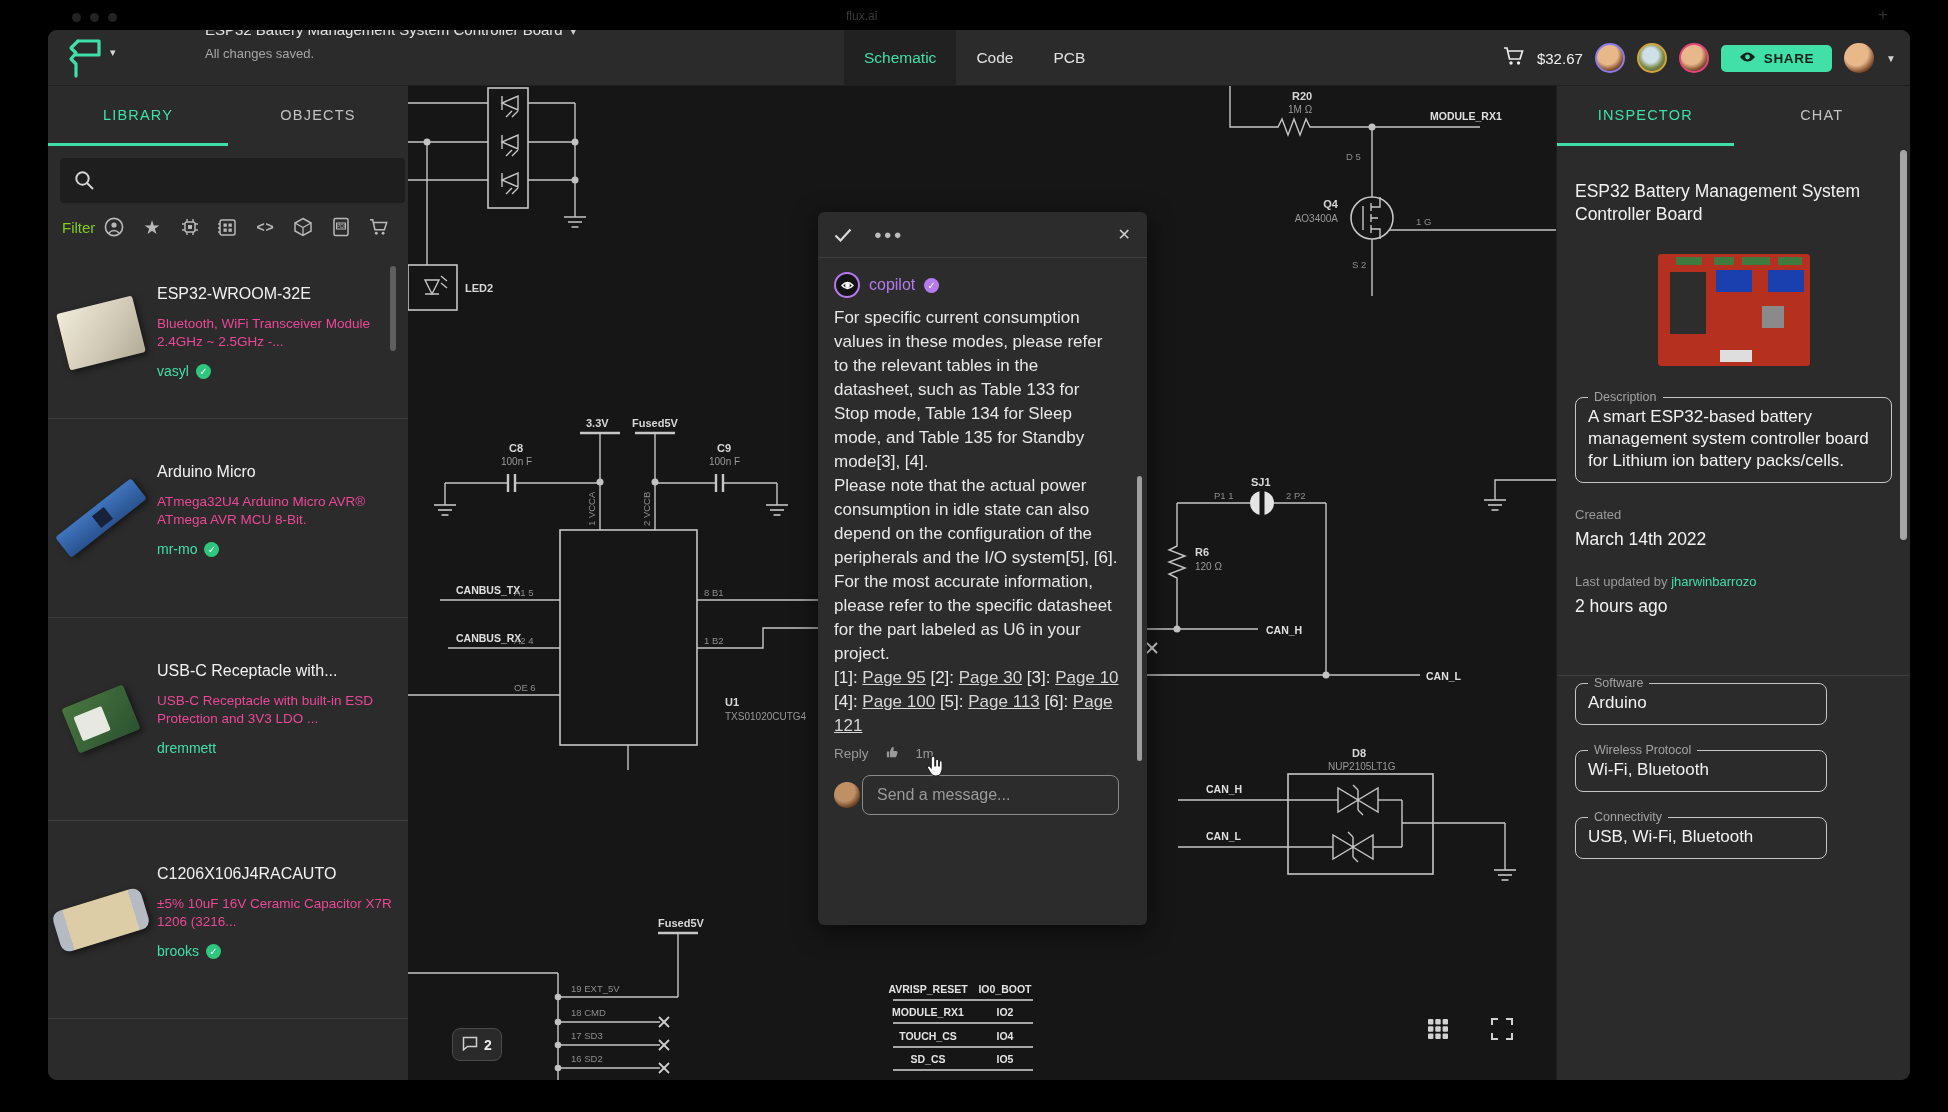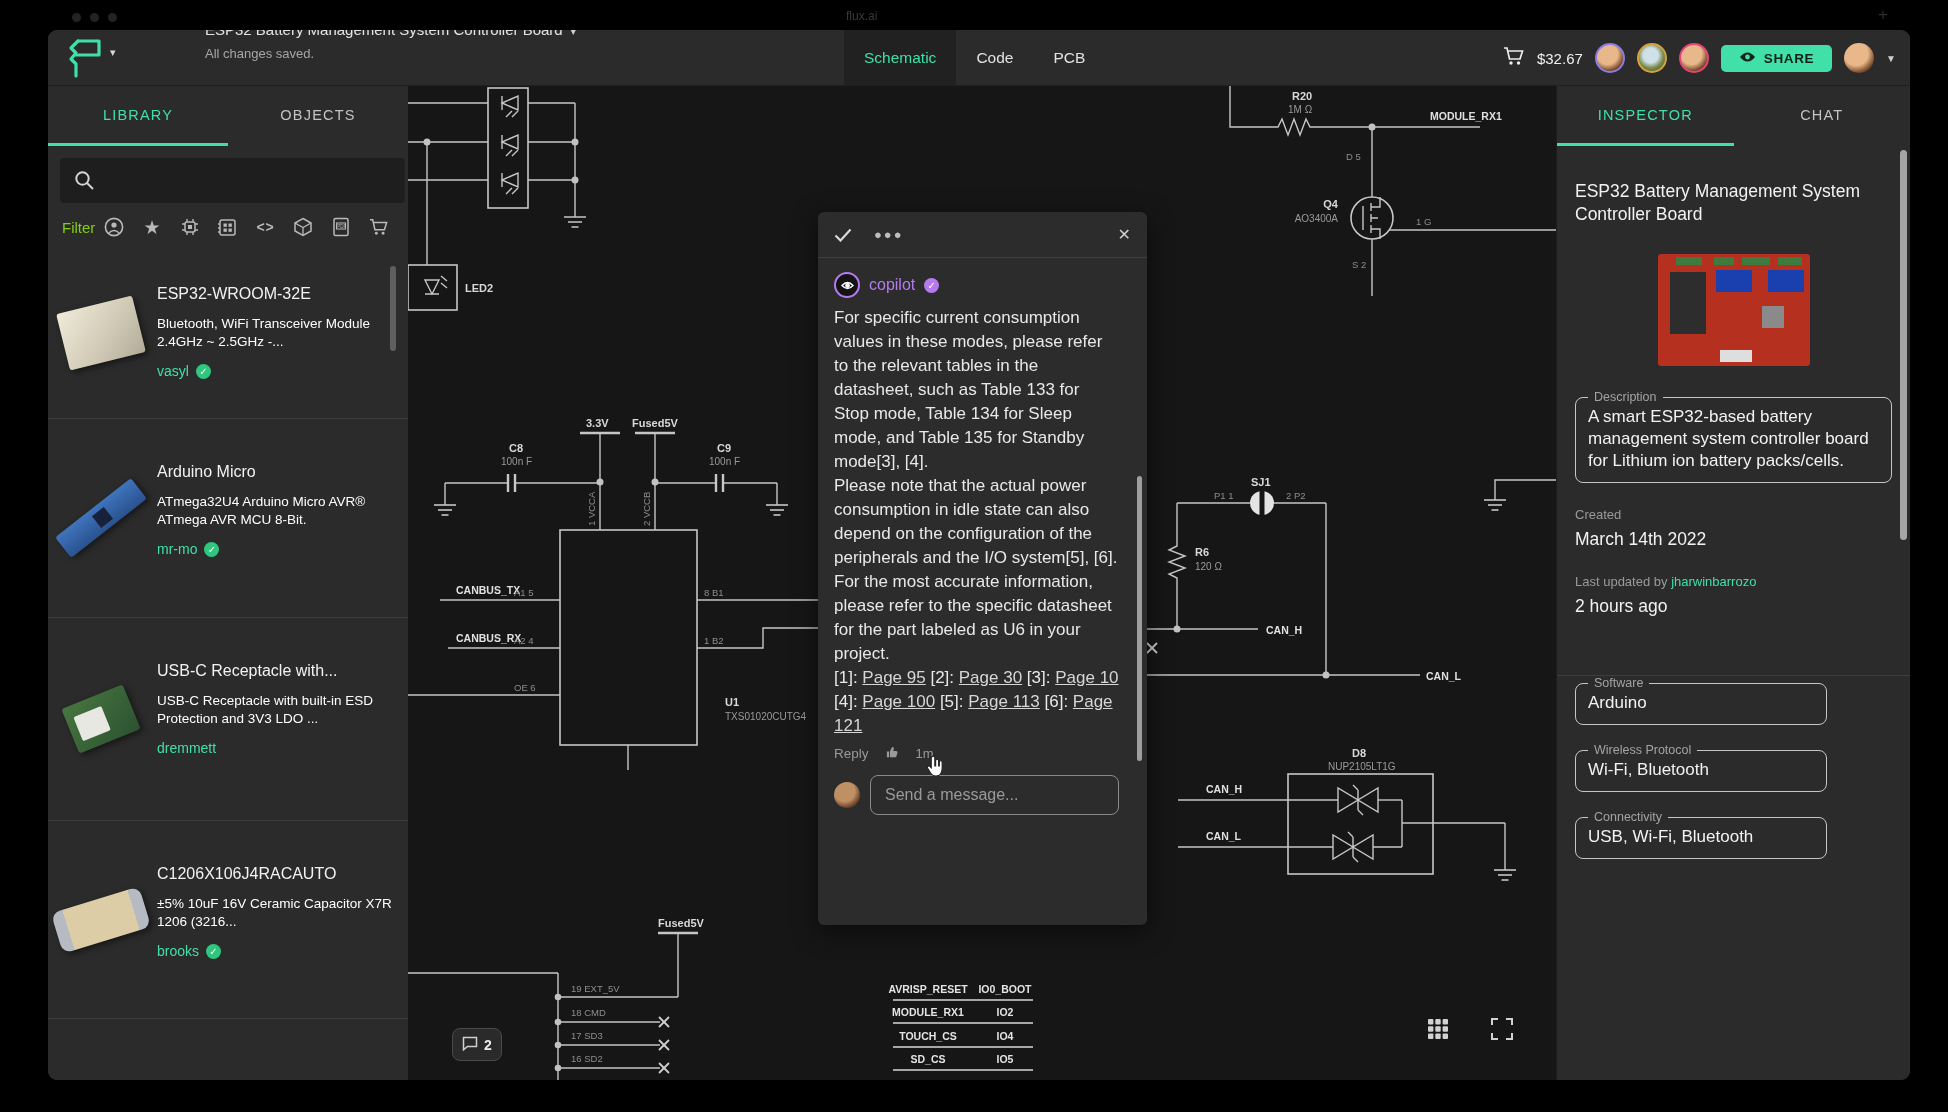--- a/index.html
+++ b/index.html
@@ -62,21 +62,21 @@
   .f-star { font-size:19px; line-height:1; }
   .f-code { font-size:14px; font-weight:bold; letter-spacing:1px; }
   .lib-list { flex:1; overflow:hidden; }
   .lib-item { display:flex; border-bottom:1px solid #3d3d3d; cursor:pointer; }
   .lib-item:nth-child(1){ height:172px; } .lib-item:nth-child(2){ height:199px; }
   .lib-item:nth-child(3){ height:203px; } .lib-item:nth-child(4){ height:198px; }
   .item-img { flex:0 0 105px; display:flex; align-items:center; justify-content:center; }
   .item-txt { flex:1; padding:44px 12px 0 4px; }
   .lib-item:nth-child(1) .item-txt { padding-top:38px; }
   .item-title { color:#f2f2f2; font-size:16px; margin-bottom:12px; }
-  .item-desc { color:#ffffff; font-size:13.5px; line-height:18px; margin-bottom:12px; }
+  .item-desc { color:#ec4899; font-size:13.5px; line-height:18px; margin-bottom:12px; }
   .item-user { display:flex; align-items:center; gap:7px; color:#3fe0a8; font-size:14px; }
   .badge { display:inline-flex; width:15px; height:15px; border-radius:50%; background:#2fc77e;
            color:#fff; font-size:10px; align-items:center; justify-content:center; }
   .img-esp32 { width:78px; height:58px; border-radius:3px; transform:rotate(-14deg);
                background:linear-gradient(135deg,#f0ead9,#cfc8b4 60%,#b2ab98);
                box-shadow:2px 3px 6px rgba(0,0,0,.5); }
   .img-arduino { width:96px; height:26px; border-radius:3px; transform:rotate(-38deg); position:relative;
                background:linear-gradient(180deg,#3f74bc,#2a5290); box-shadow:2px 3px 6px rgba(0,0,0,.5); }
   .img-arduino::after { content:""; position:absolute; left:42px; top:6px; width:15px; height:15px; background:#17223a; }
   .img-usbc { width:66px; height:48px; border-radius:3px; transform:rotate(-22deg); position:relative;
@@ -124,21 +124,21 @@
   .copilot-av { width:26px; height:26px; border-radius:50%; background:#141414;
                 border:2.5px solid #b57bee; display:flex; align-items:center; justify-content:center; }
   .author-name { color:#b57bee; font-size:16px; }
   .badge-purple { background:#b57bee; }
   .msg { color:#e8e8e8; font-size:17px; line-height:24px; white-space:pre-line; }
   .cites { color:#e8e8e8; font-size:17px; line-height:24px; }
   .cites a { color:#d6d6d6; text-decoration:underline; cursor:pointer; }
   .reply-row { display:flex; align-items:center; gap:16px; margin-top:6px; }
   .reply-lbl { color:#9a9a9a; font-size:13.5px; cursor:pointer; }
   .reply-time { color:#9a9a9a; font-size:13px; }
-  .send-row { display:flex; align-items:center; gap:10px; margin-top:12px; }
+  .send-row { display:flex; align-items:center; gap:2px; margin-top:12px; }
   .msg-av { width:26px; height:26px; border-radius:50%;
             background:radial-gradient(circle at 40% 35%, #c09065 0 45%, #6a4226 72%, #2f1d10); }
   .send-input { flex:1; height:40px; background:transparent; border:1.5px solid #8a8a8a;
                 border-radius:8px; color:#ddd; font-size:16px; padding:0 14px; outline:none; }
   .send-input::placeholder { color:#9a9a9a; }
   .popup-scroll { position:absolute; right:5px; top:218px; width:5px; height:285px;
                   background:#9e9e9e; border-radius:3px; }
   .cursor { position:absolute; left:515px; top:668px; z-index:9; pointer-events:none; }
 
   

